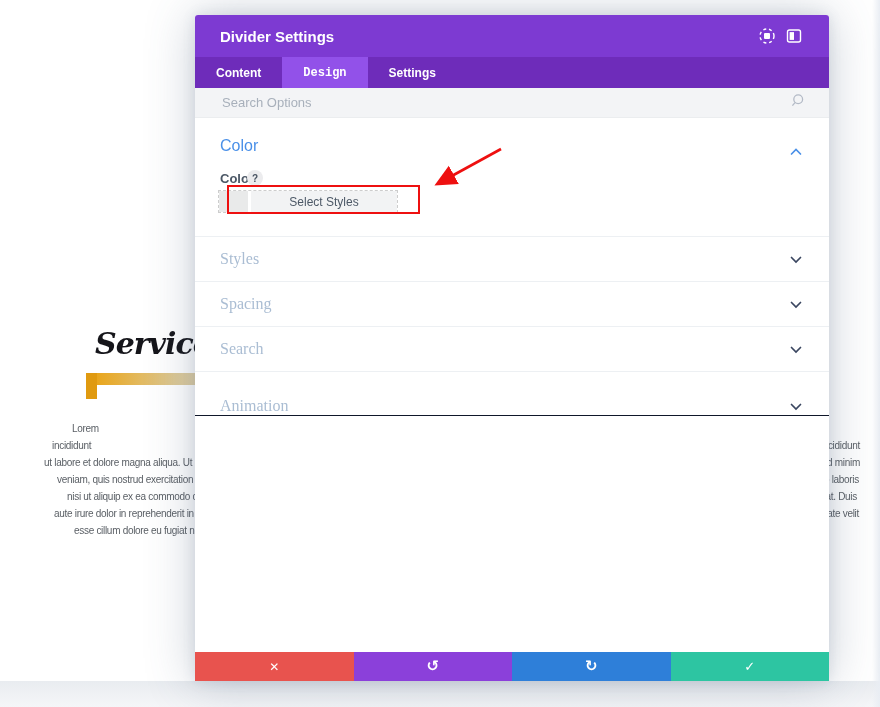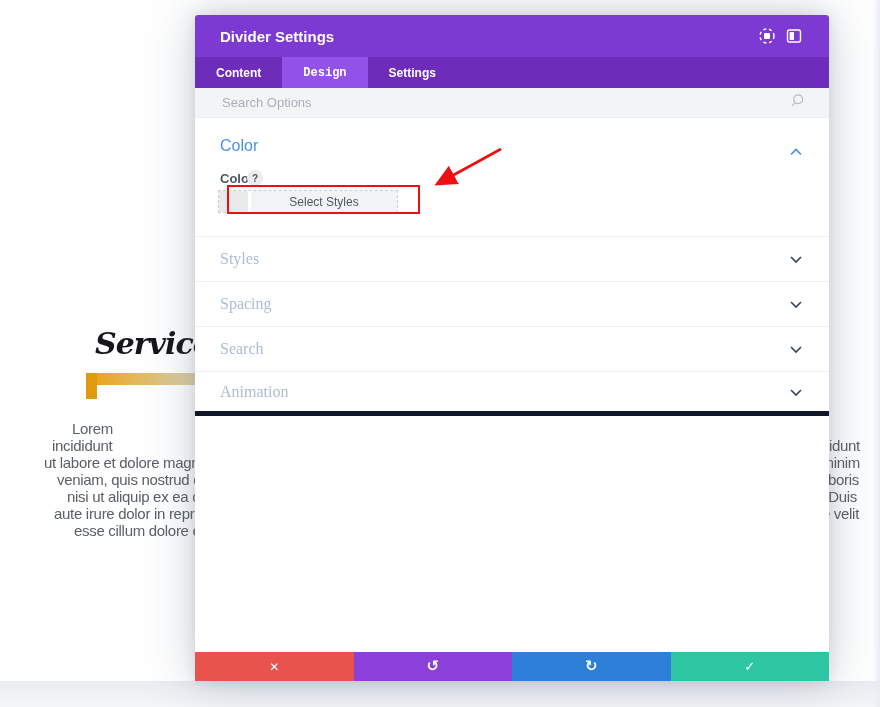--- a/index.html
+++ b/index.html
@@ -15,21 +15,21 @@
     font-size:30px;color:#15151a;letter-spacing:-1px;white-space:nowrap;
   }
   .bg-divider{position:absolute;left:86px;top:373px;z-index:1;width:600px;height:27px;}
   .bg-divider .block{position:absolute;left:0;top:0;width:11px;height:26px;background:#e09a10;}
   .bg-divider .bar{
     position:absolute;left:11px;top:0;width:560px;height:12px;
     background:linear-gradient(90deg,#e9a61d 0%,#ddc995 14%,#e6d9bd 22%,#ece3d0 35%,#f1ece1 55%,#f5f2ea 80%);
   }
   .lorem{
     position:absolute;z-index:1;white-space:nowrap;
-    font-size:15px;line-height:14px;color:#5b6066;letter-spacing:-0.3px;
+    font-size:10px;line-height:14px;color:#5b6066;letter-spacing:-0.3px;
   }
   .lorem-r{text-align:right;}
   .page-bottom-strip{
     position:absolute;left:0;top:681px;width:880px;height:26px;z-index:0;
     background:linear-gradient(180deg,#e9ecf0,#f5f6f8);
   }
   .page-right-edge{
     position:absolute;right:0;top:0;width:8px;height:707px;z-index:0;
     background:linear-gradient(to right,rgba(230,235,242,0),#e9edf3);
   }
@@ -84,21 +84,21 @@
   .color-btn{
     flex:1;background:#f2f3f4;display:flex;align-items:center;justify-content:center;
     font-size:12px;color:#4c5866;
   }
   
   .acc-row{
     height:45px;border-top:1px solid #edf0f3;box-sizing:border-box;
     display:flex;align-items:center;justify-content:space-between;
     padding:0 27px 0 25px;cursor:pointer;background:#fff;
   }
-  .acc-row:last-of-type{border-bottom:5px solid #0f172a;}
+  .acc-row:last-of-type{border-bottom:1px solid #0f172a;align-items:flex-end;}
   .acc-title{font-size:16px;color:#aabdd3;font-family:Liberation Serif, serif;}
   
   .m-footer{position:absolute;left:0;bottom:0;right:0;height:29px;display:flex;}
   .fbtn{
     flex:1;display:flex;align-items:center;justify-content:center;cursor:pointer;
     color:#fff;font-family:"DejaVu Sans",sans-serif;font-size:14px;font-weight:700;line-height:1;
   }
   .fbtn.discard{background:#e8534e;font-size:12px;}
   .fbtn.undo{background:#8b40da;font-size:15px;}
   .fbtn.redo{background:#2e7fd9;font-size:15px;}

